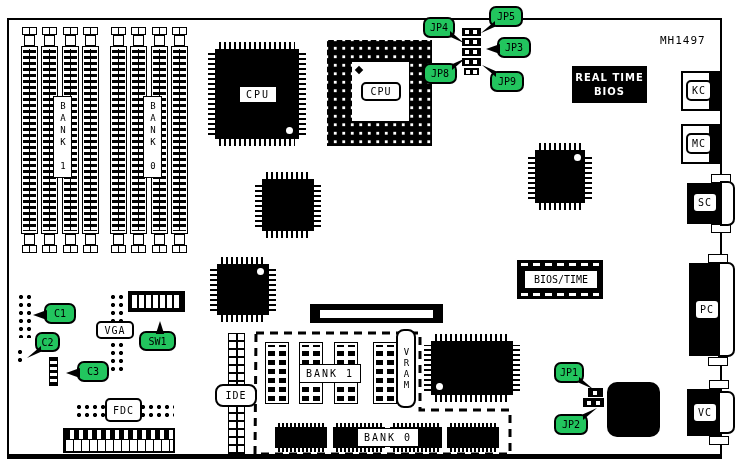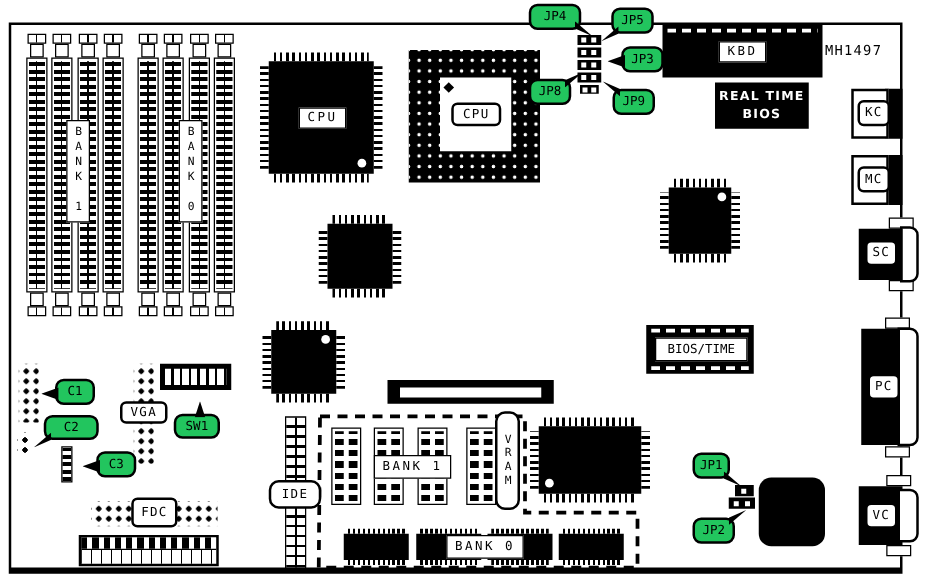--- a/index.html
+++ b/index.html
@@ -210,23 +210,20 @@
   <div class="qfp" style="left:424px;top:334px;width:96px;height:68px;z-index:4">
     <b class="pt"></b>
       <b class="pb"></b>
       <b class="pl"></b>
       <b class="pr"></b>
       <b class="body"></b>
     <b class="dot" style="left:12px;bottom:12px"></b>
     </div>
   <div class="abs" style="left:607px;top:382px;width:53px;height:55px;background:#000;border-radius:10px"></div>
 
-  <div class="abs dashbox dash-top-only" style="left:530px;top:20px;width:128px;height:42px">
-    <div class="abs chip-label" style="left:45px;top:13px;width:38px;height:17px">KBD</div>
-  </div>
   <div class="abs small-label" style="left:660px;top:34px;font-size:11px;letter-spacing:1px">MH1497</div>
 
   <div class="abs rtc" style="left:572px;top:66px;width:75px;height:37px">
     <span>REAL TIME</span>
     <span>BIOS</span>
   </div>
 
   <div class="jrow" style="left:462px;top:28px;width:19px;height:8px">
       <i style="left:3px"></i>
       <i style="left:11px"></i>
@@ -241,21 +238,21 @@
     </div>
   <div class="jrow" style="left:462px;top:58px;width:19px;height:8px">
       <i style="left:3px"></i>
       <i style="left:11px"></i>
     </div>
   <div class="jrow" style="left:464px;top:68px;width:15px;height:7px">
       <i style="left:2px"></i>
       <i style="left:9px"></i>
     </div>
 
-  <div class="callout" style="left:423px;top:3px;width:42px;height:21px">
+  <div class="callout" style="left:423px;top:17px;width:32px;height:21px">
     <span>JP4</span>
     <b class="tail t-se" style="right:-11px;bottom:-7px"></b>
     </div>
   <div class="callout" style="left:489px;top:6px;width:34px;height:21px">
     <span>JP5</span>
     <b class="tail t-sw" style="left:-10px;bottom:-8px"></b>
     </div>
   <div class="callout" style="left:497px;top:37px;width:34px;height:21px">
     <span>JP3</span>
     <b class="tail t-w" style="left:-13px;top:4px"></b>
@@ -277,21 +274,21 @@
     <b class="stripe" style="left:10px;top:6px;right:10px;bottom:5px"></b>
     </div>
 
   <div class="pins" style="left:15px;top:291px;width:16px;height:47px"></div>
   <div class="callout" style="left:44px;top:303px;width:32px;height:21px">
     <span>C1</span>
     <b class="tail t-w" style="left:-13px;top:4px"></b>
     </div>
 
   <div class="pins" style="left:14px;top:346px;width:9px;height:18px"></div>
-  <div class="callout" style="left:35px;top:332px;width:44px;height:20px">
+  <div class="callout" style="left:35px;top:332px;width:25px;height:20px">
     <span>C2</span>
     <b class="tail t-sw" style="left:-10px;bottom:-8px"></b>
     </div>
 
   <div class="abs" style="left:49px;top:357px;width:9px;height:29px;border:1px solid #000;background:repeating-linear-gradient(0deg,#000 0 3px,#fff 3px 6px)"></div>
   <div class="callout" style="left:77px;top:361px;width:32px;height:21px">
     <span>C3</span>
     <b class="tail t-w" style="left:-13px;top:4px"></b>
     </div>
 

